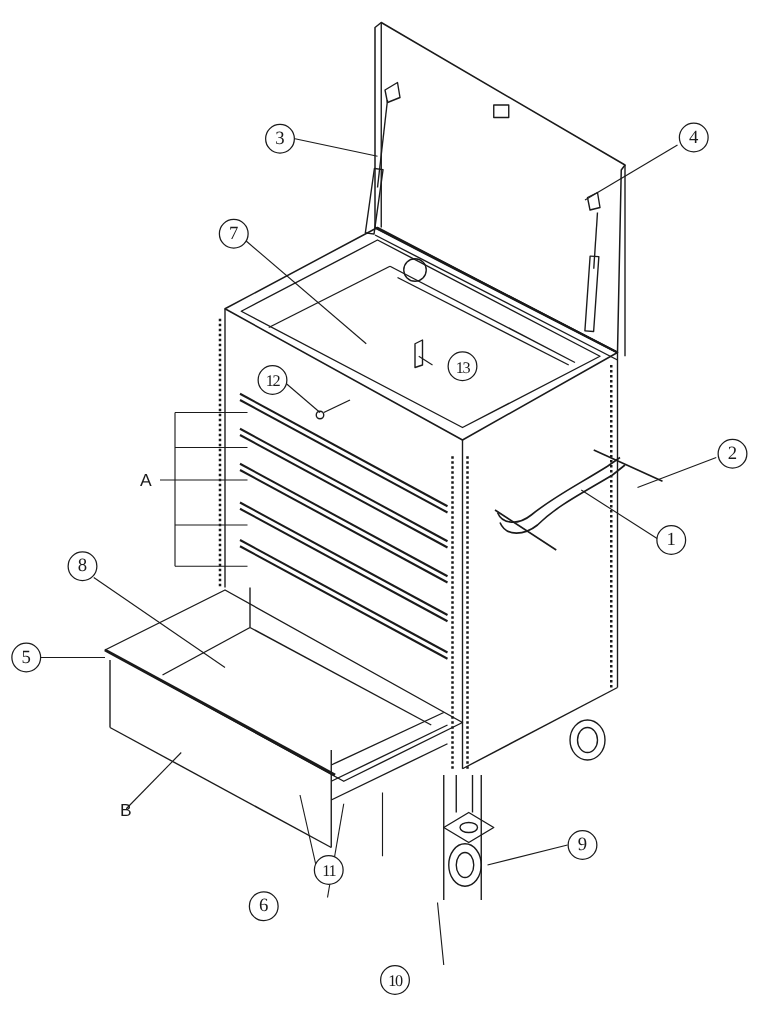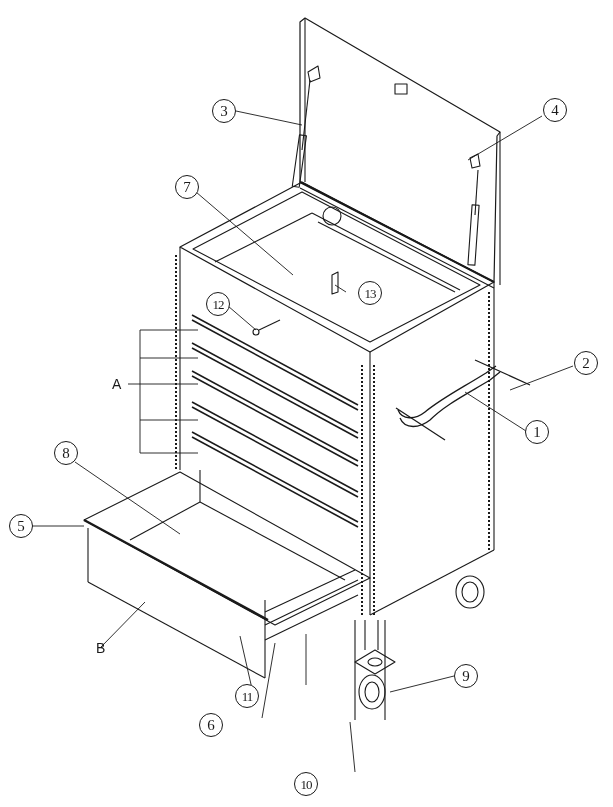--- a/index.html
+++ b/index.html
@@ -141,18 +141,18 @@
 <div class="callout" style="left:212px;top:99px;">3</div>
 <div class="callout" style="left:543px;top:98px;">4</div>
 <div class="callout" style="left:175px;top:175px;">7</div>
 <div class="callout two" style="left:206px;top:292px;">12</div>
 <div class="callout two" style="left:358px;top:281px;">13</div>
 <div class="callout" style="left:574px;top:351px;">2</div>
 <div class="callout" style="left:525px;top:420px;">1</div>
 <div class="callout" style="left:54px;top:441px;">8</div>
 <div class="callout" style="left:9px;top:514px;">5</div>
 <div class="callout" style="left:454px;top:664px;">9</div>
-<div class="callout two" style="left:235px;top:684px;">11</div>
+<div class="callout two" style="left:251px;top:684px;">11</div>
 <div class="callout" style="left:199px;top:713px;">6</div>
-<div class="callout two" style="left:294px;top:772px;">10</div>
+<div class="callout two" style="left:304px;top:772px;">10</div>
 
 <div class="letter" style="left:112px;top:376px;">A</div>
 <div class="letter" style="left:96px;top:640px;">B</div>
 
 </body></html>

